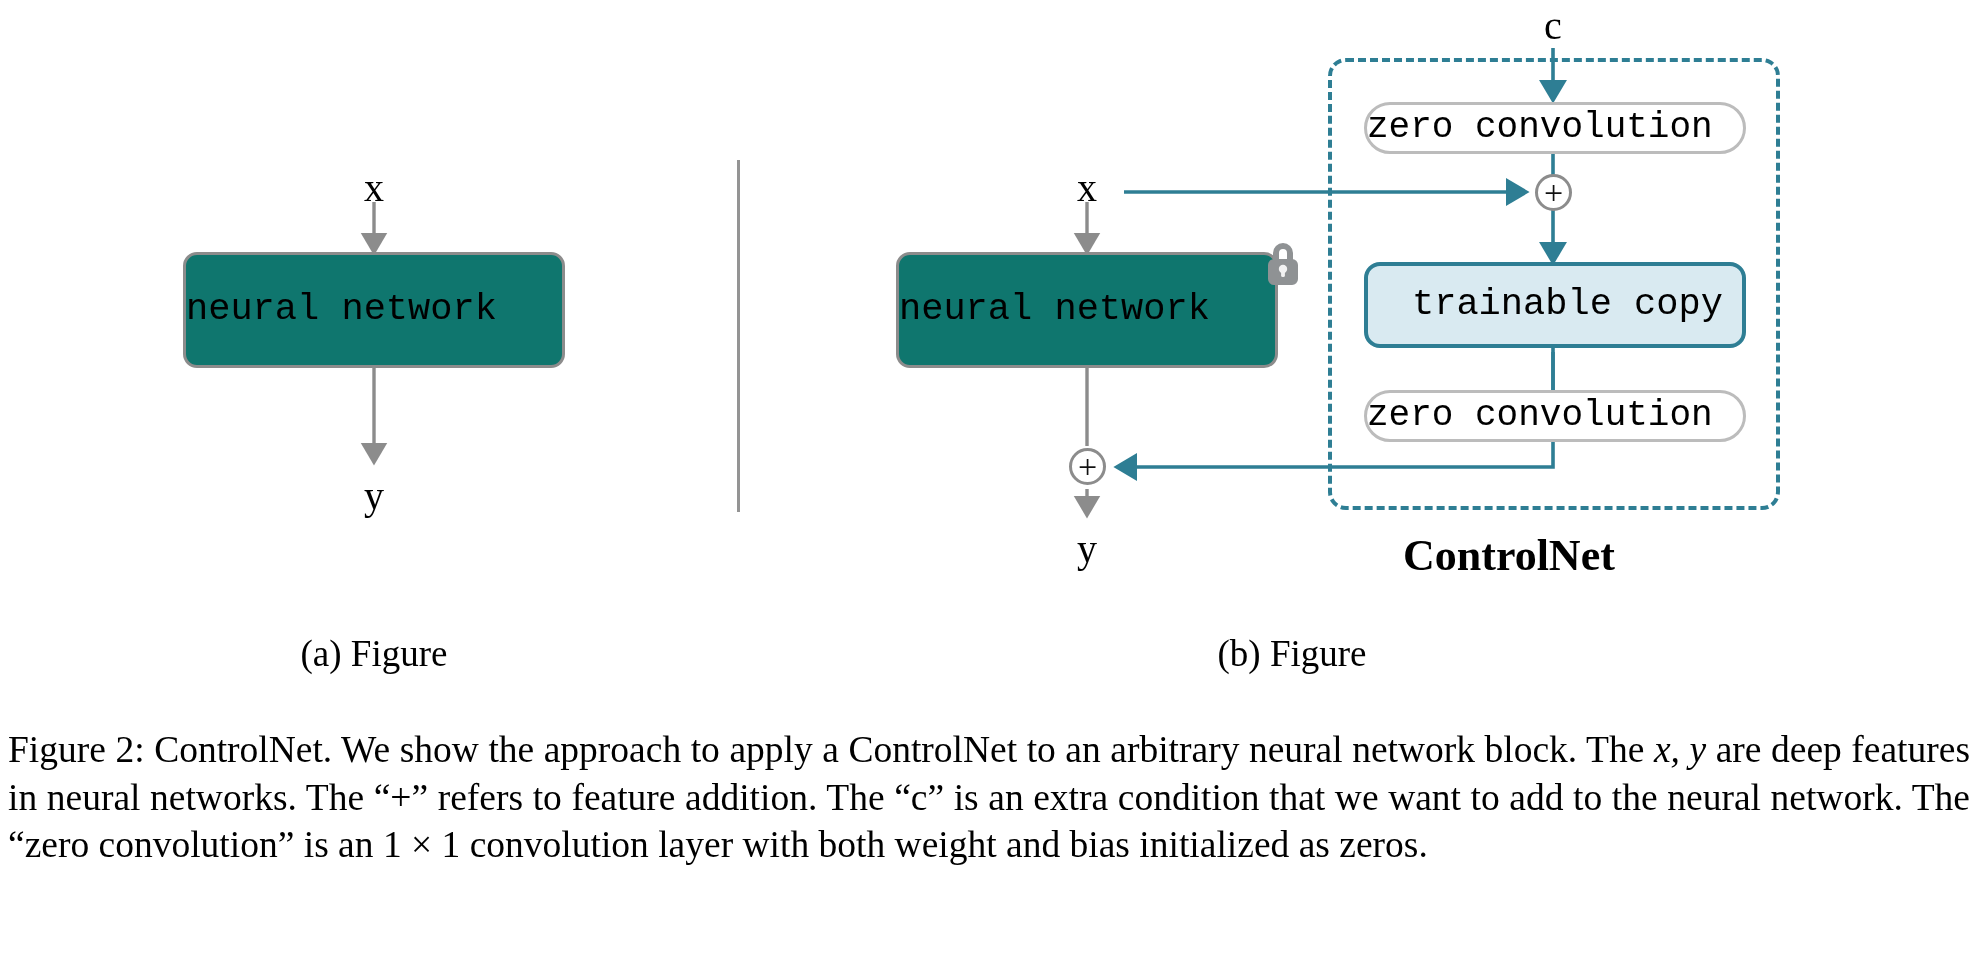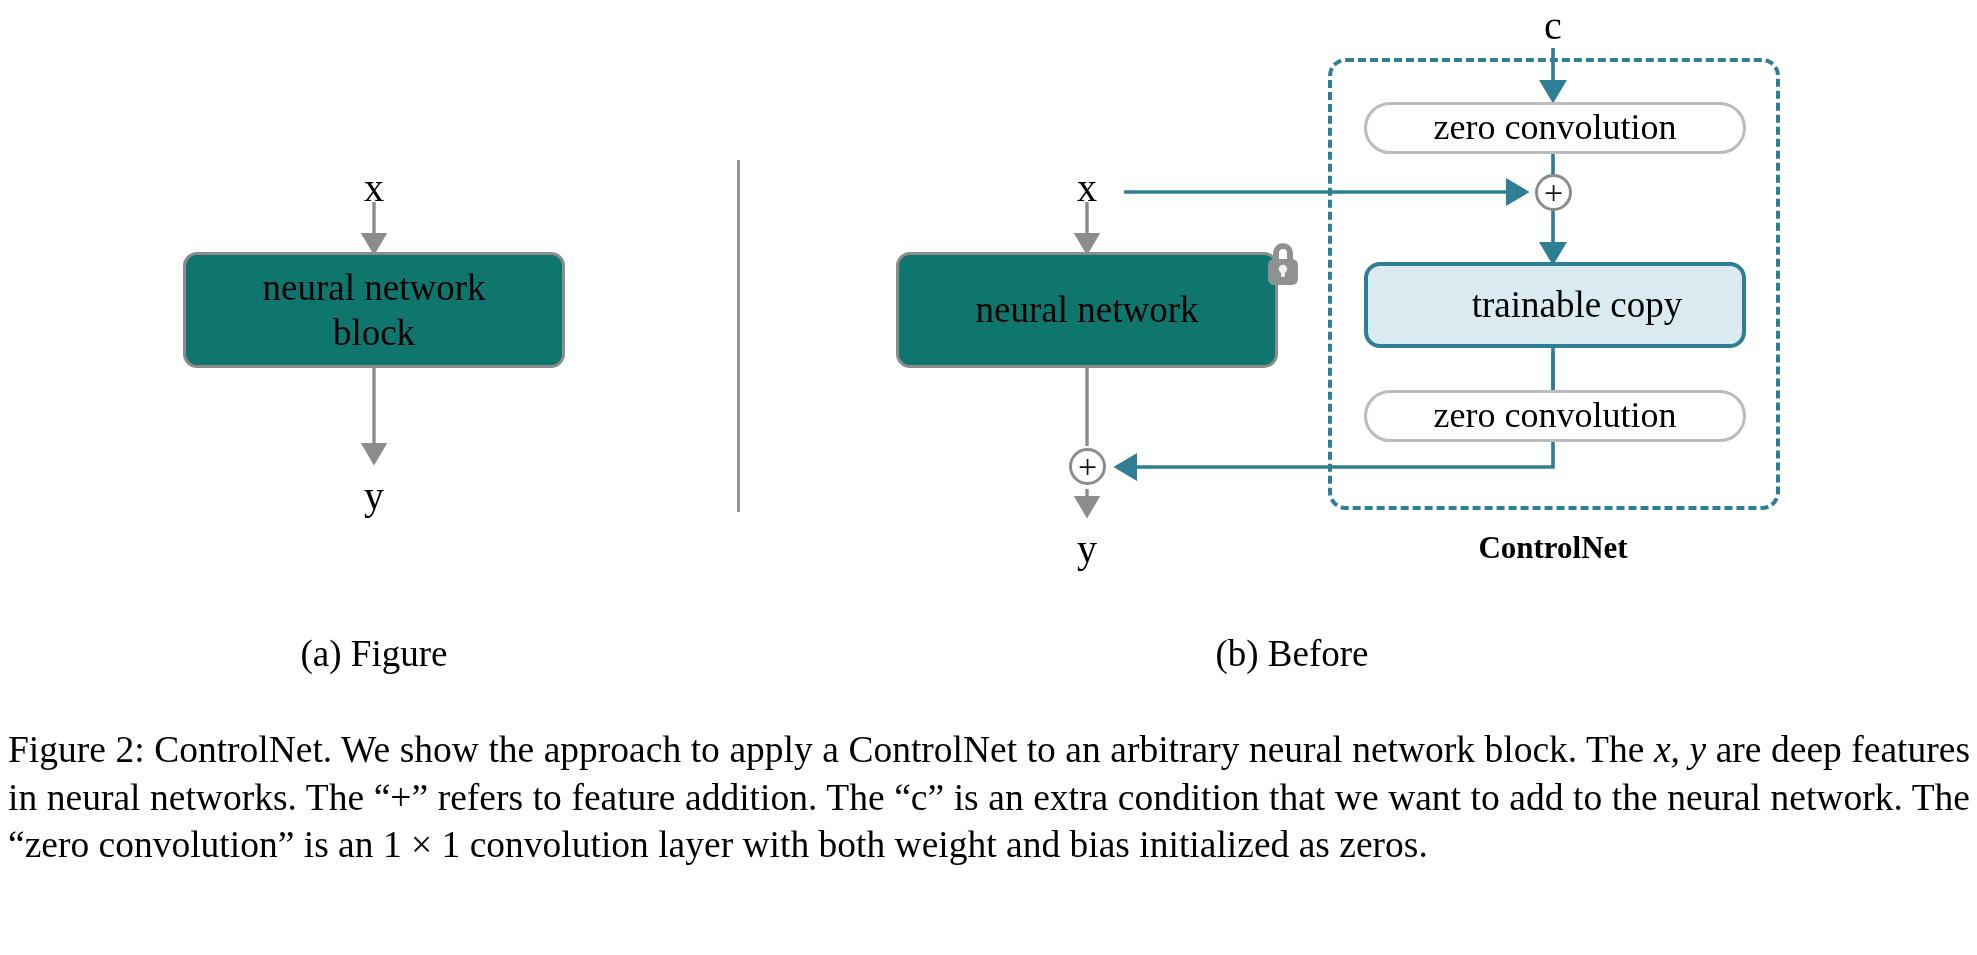--- a/index.html
+++ b/index.html
@@ -22,23 +22,23 @@
     width: 1977px;
     height: 955px;
   }
 
   
   .node-box {
     position: absolute;
     box-sizing: border-box;
     display: flex;
     align-items: center;
-    justify-content: center;
     text-align: center;
     line-height: 1.22;
+    font-family: Liberation Mono, monospace;
   }
 
   .box-gray {
     background: #0f766e;
     border: 3px solid #8c8c8c;
     border-radius: 14px;
     font-size: 37px;
   }
 
   .box-pill {
@@ -76,24 +76,24 @@
 
   .caption-sub {
     position: absolute;
     font-size: 37px;
     white-space: nowrap;
     text-align: center;
   }
 
   .section-label {
     position: absolute;
-    font-size: 31px;
+    font-size: 44px;
     font-weight: bold;
     white-space: nowrap;
-    text-align: center;
+    text-align: left;
   }
 
   
   .divider {
     position: absolute;
     background: #949494;
     width: 3px;
   }
 
   
@@ -187,21 +187,20 @@
     </g>
   </svg>
 
   <div>
 
     <div class="var-label" style="left:354px; top:168px; width:40px;">x</div>
 
     <div class="node-box box-gray" style="left:183px; top:252px; width:382px; height:116px;">
       <div>
         <div>neural network</div>
-        <div>block</div>
       </div>
     </div>
 
     <div class="var-label" style="left:354px; top:476px; width:40px;">y</div>
 
     <div class="caption-sub" style="left:234px; top:632px; width:280px;">(a) Figure</div>
   </div>
 
   <div class="divider" style="left:737px; top:160px; height:352px;"></div>
 
@@ -245,18 +244,18 @@
         <rect x="22.1" y="31" width="3.8" height="8" rx="1.6" fill="#f2f2f2"></rect>
       </svg>
     </span>
 
     <div class="plus-node" style="left:1069px; top:448px; width:37px; height:37px;">
       <span>+</span>
     </div>
 
     <div class="var-label" style="left:1067px; top:529px; width:40px;">y</div>
 
-    <div class="caption-sub" style="left:1152px; top:632px; width:280px;">(b) Before</div>
+    <div class="caption-sub" style="left:1152px; top:632px; width:280px;">(b) Figure</div>
   </div>
 
   <div id="figure-caption"><span>Figure 2: ControlNet. We show the approach to apply a ControlNet to an arbitrary neural network block. The </span><span class="mathvar">x, y</span><span> are deep features in neural networks. The “+” refers to feature addition. The “c” is an extra condition that we want to add to the neural network. The “zero convolution” is an </span><span>1 × 1</span><span> convolution layer with both weight and bias initialized as zeros.</span></div>
 
 </div>
 
 </body></html>

